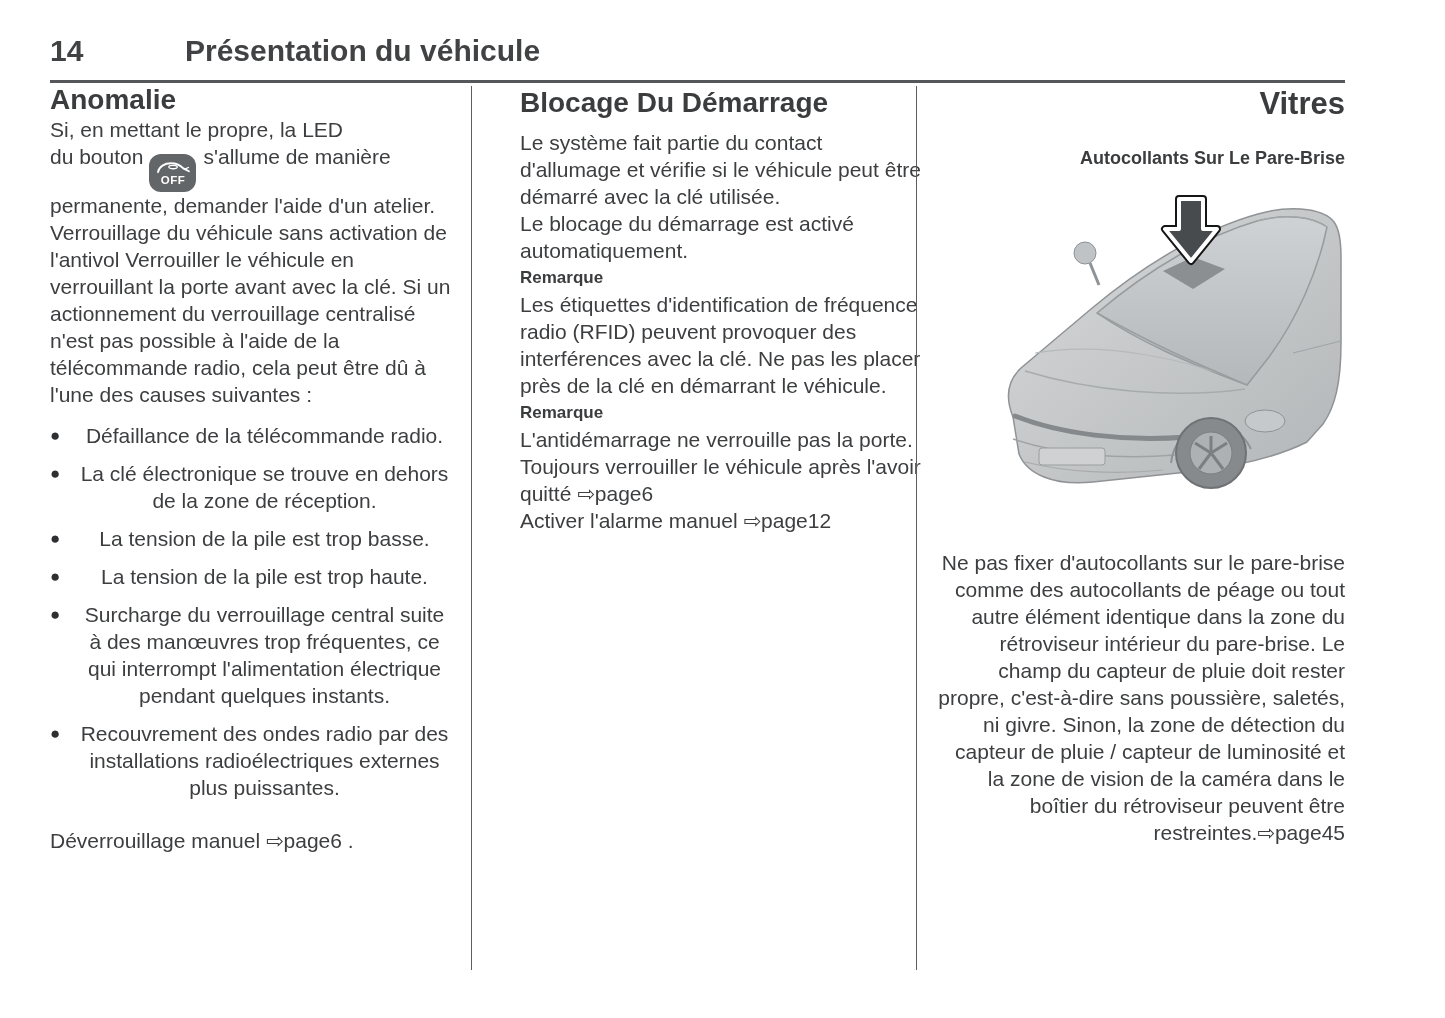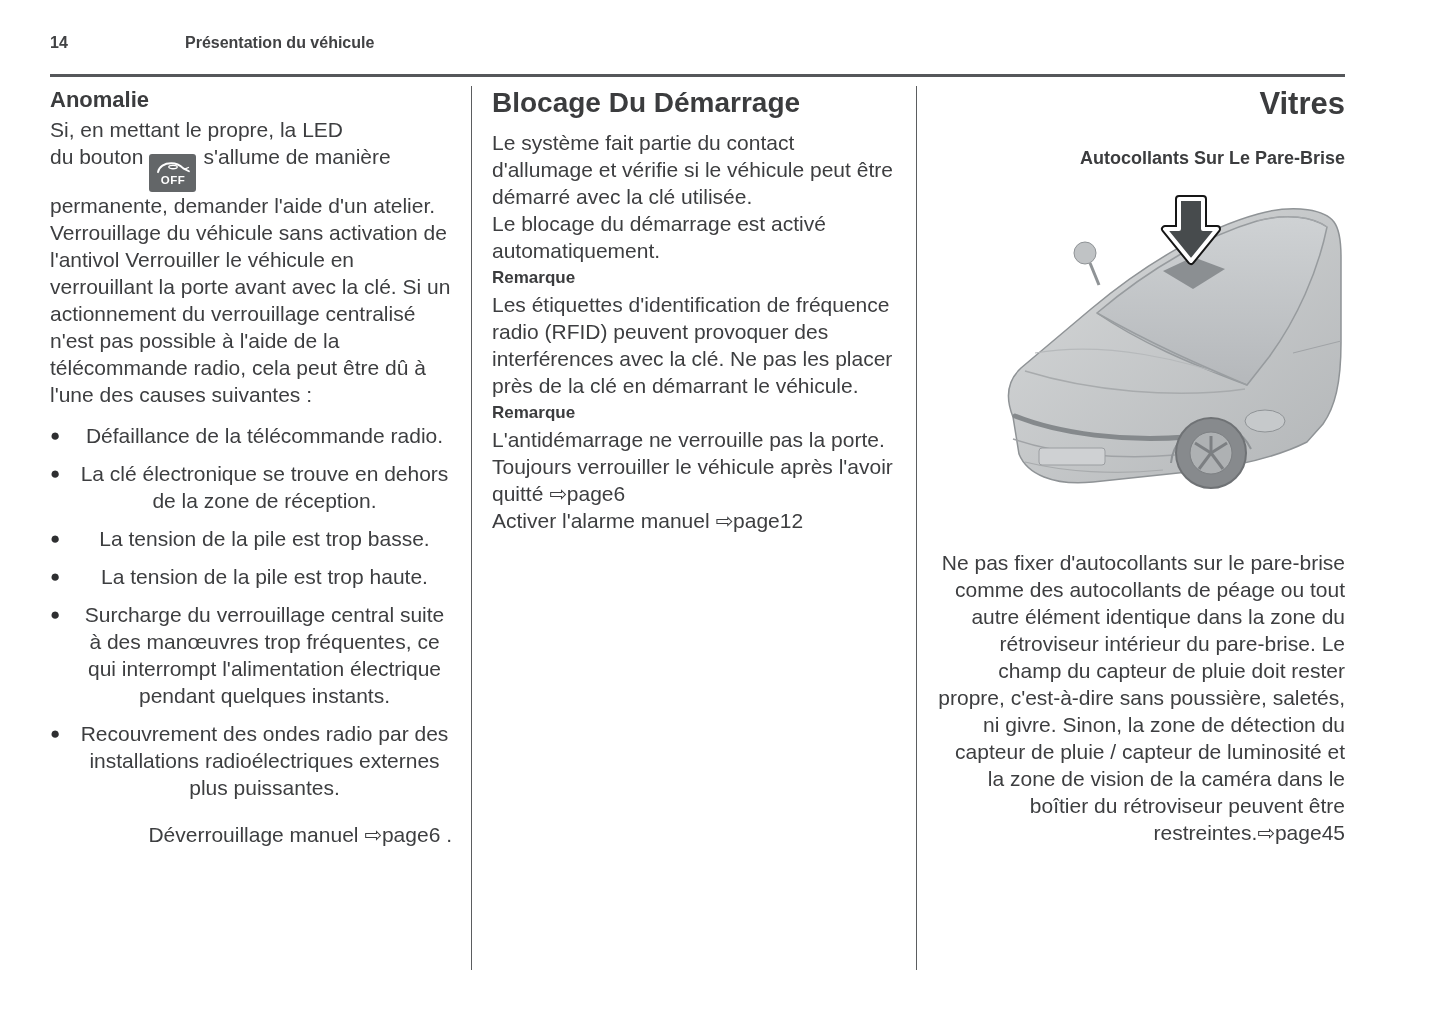--- a/index.html
+++ b/index.html
@@ -4,48 +4,48 @@
 <style>
   html,body{margin:0;padding:0;background:#ffffff;}
   body{
     width:1445px;height:1018px;position:relative;overflow:hidden;
     font-family:"Liberation Sans","DejaVu Sans",sans-serif;
     color:#3d3e40;
     -webkit-font-smoothing:antialiased;
   }
   .page-header{
     position:absolute;left:50px;right:100px;top:34px;
-    padding-bottom:22px;border-bottom:3px solid #55575a;
-    font-size:16px;font-weight:bold;color:#414244;
+    padding-bottom:12px;border-bottom:3px solid #55575a;
+    font-size:30px;font-weight:bold;color:#414244;
   }
   .page-num{display:inline-block;width:135px;}
   .col{position:absolute;top:86px;font-size:21px;line-height:27px;}
   .col1{left:50px;width:402px;}
-  .col2{left:492px;width:402px;}
+  .col2{left:520px;width:402px;}
   .col3{left:937px;width:408px;text-align:right;}
   .sep{position:absolute;top:86px;width:1px;height:884px;background:#5b5d60;}
   .sep1{left:471px;}
   .sep2{left:916px;}
   h2,h3,h4{margin:0;color:#3b3c3e;}
-  .h-sub{font-size:22px;font-weight:bold;margin:0 0 3px 0;}
+  .h-sub{font-size:28px;font-weight:bold;margin:0 0 3px 0;}
   .h-big{font-size:28px;font-weight:bold;margin:0 0 9px 0;line-height:34px;}
   .h-huge{font-size:31px;font-weight:bold;margin:0;line-height:36px;}
   .h-med{font-size:18px;font-weight:bold;margin:21px 0 4px 0;line-height:30px;}
   p{margin:0;}
   .note-label{font-weight:bold;font-size:17px;line-height:27px;}
   ul.causes{list-style:none;margin:14px 0 0 0;padding:0;text-align:center;}
   ul.causes li{position:relative;padding-left:27px;margin:0 0 11px 0;}
   ul.causes li::before{
     content:"\25CF";position:absolute;left:0;top:0;
     font-size:17px;color:#2e2f31;
   }
-  .footer-line{margin-top:20px;text-align:right;}
+  .footer-line{margin-top:26px;}
   .off-btn{
     display:inline-flex;flex-direction:column;align-items:center;justify-content:center;
-    width:47px;height:38px;background:#636668;border-radius:3px;
+    width:47px;height:38px;background:#636668;border-radius:12px;
     vertical-align:-11px;margin:0 7px 0 6px;
   }
   .off-btn .off-label{
     color:#ffffff;font-weight:bold;font-size:11.5px;line-height:11px;letter-spacing:.5px;
   }
   .car-figure{margin:14px 0 0 42px;width:350px;height:312px;}
   .col3 .body-after-image{margin-top:40px;}
   .ref{white-space:nowrap;}
 </style>
 </head>

